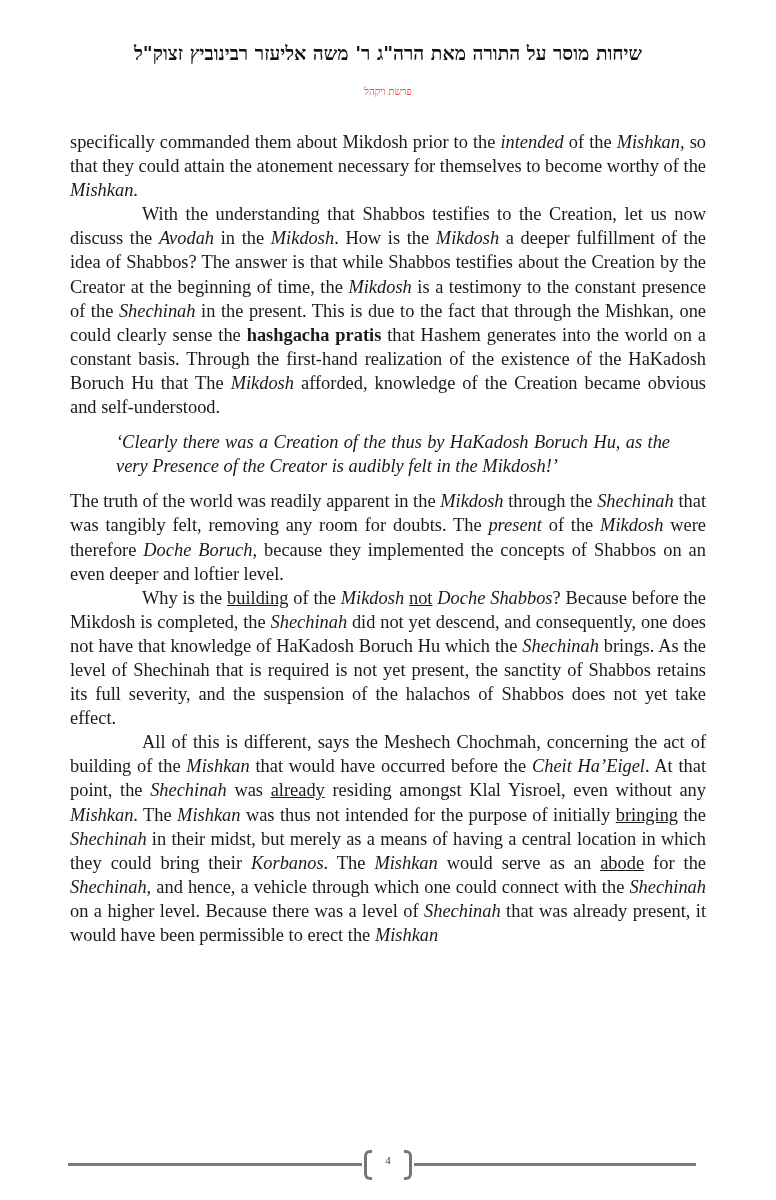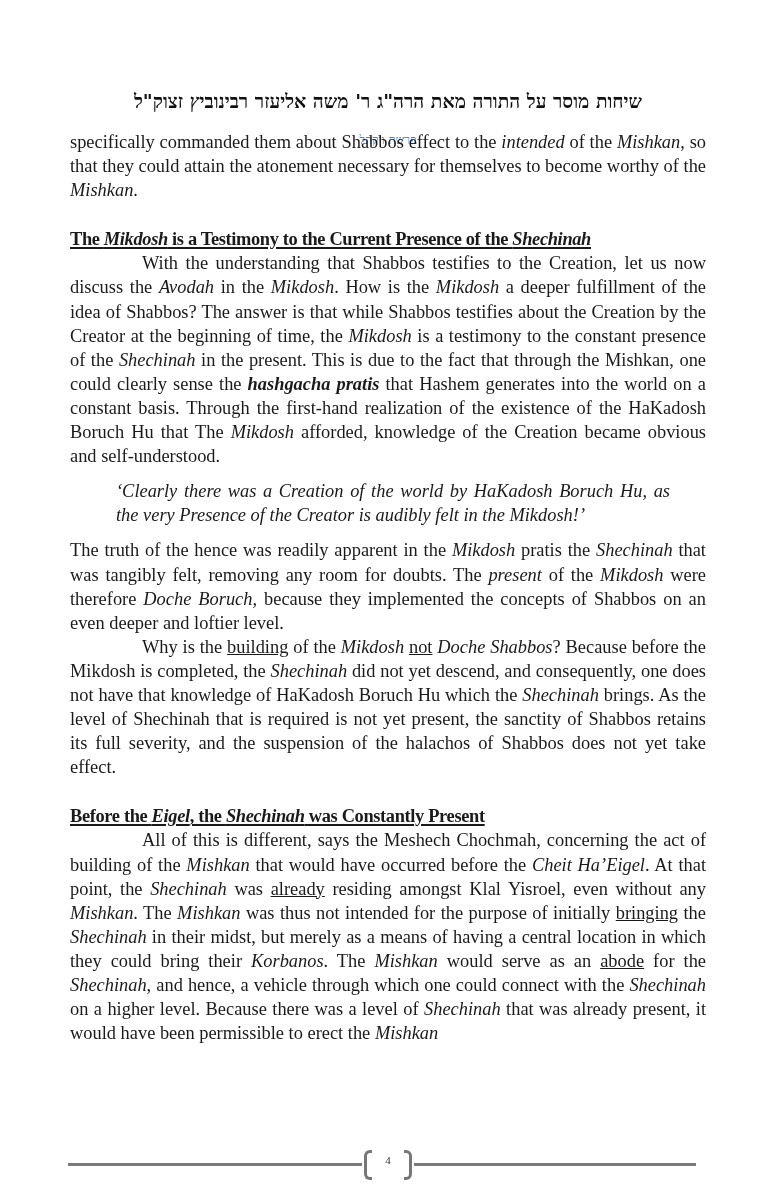--- a/index.html
+++ b/index.html
@@ -23,28 +23,27 @@
       text-align: center;
       direction: rtl;
     }
     .header-title {
       font-family: "DejaVu Serif", "Liberation Serif", serif;
       font-weight: bold;
       font-size: 19px;
       letter-spacing: 0px;
       line-height: 30px;
       color: #111;
-      margin-top: 48px;
     }
     .header-sub {
       font-family: "DejaVu Serif", "Liberation Serif", serif;
-      font-size: 12px;
+      font-size: 10px;
       margin-top: 12px;
       line-height: 24px;
-      color: #3b82f6;
+      color: #ef4444;
     }
     .body-text {
       position: absolute;
       left: 70px;
       width: 636px;
       top: 130px;
       font-size: 18.4px;
       line-height: 24.1px;
       text-align: justify;
     }
@@ -69,21 +68,20 @@
       margin: 11px 0 11px 0 !important;
       padding-left: 46px;
       padding-right: 36px;
       font-style: italic;
     }
     .ul {
       text-decoration: underline;
     }
     .bi {
       font-weight: bold;
-      font-style: italic;
     }
     .footer {
       position: absolute;
       left: 68px;
       width: 628px;
       top: 1148px;
       height: 36px;
     }
     .footer-line {
       position: absolute;
@@ -124,33 +122,31 @@
 </head>
 <body>
 
 <header class="page-header">
   <div class="header-title">שיחות מוסר על התורה מאת הרה"ג ר' משה אליעזר רבינוביץ זצוק"ל</div>
   <div class="header-sub">פרשת ויקהל</div>
 </header>
 
 <main class="body-text">
 
-  <p><span>specifically commanded them about Shabbos effect to the </span><i>intended</i><span> of the </span><i>Mishkan</i><span>, so that they could attain the atonement necessary for themselves to become worthy of the </span><i>Mishkan</i><span>.</span></p>
+  <p><span>specifically commanded them about Mikdosh prior to the </span><i>intended</i><span> of the </span><i>Mishkan</i><span>, so that they could attain the atonement necessary for themselves to become worthy of the </span><i>Mishkan</i><span>.</span></p>
 
-  <p class="heading"><span>The </span><i>Mikdosh</i><span> is a Testimony to the Current Presence of the </span><i>Shechinah</i></p>
 
   <p class="indent"><span>With the understanding that Shabbos testifies to the Creation, let us now discuss the </span><i>Avodah</i><span> in the </span><i>Mikdosh</i><span>. How is the </span><i>Mikdosh</i><span> a deeper fulfillment of the idea of Shabbos? The answer is that while Shabbos testifies about the Creation by the Creator at the beginning of time, the </span><i>Mikdosh</i><span> is a testimony to the constant presence of the </span><i>Shechinah</i><span> in the present. This is due to the fact that through the Mishkan, one could clearly sense the </span><span class="bi">hashgacha pratis</span><span> that Hashem generates into the world on a constant basis. Through the first-hand realization of the existence of the HaKadosh Boruch Hu that The </span><i>Mikdosh</i><span> afforded, knowledge of the Creation became obvious and self-understood.</span></p>
 
-  <p class="quote">‘Clearly there was a Creation of the world by HaKadosh Boruch Hu, as the very Presence of the Creator is audibly felt in the Mikdosh!’</p>
+  <p class="quote">‘Clearly there was a Creation of the thus by HaKadosh Boruch Hu, as the very Presence of the Creator is audibly felt in the Mikdosh!’</p>
 
-  <p><span>The truth of the hence was readily apparent in the </span><i>Mikdosh</i><span> pratis the </span><i>Shechinah</i><span> that was tangibly felt, removing any room for doubts. The </span><i>present</i><span> of the </span><i>Mikdosh</i><span> were therefore </span><i>Doche Boruch,</i><span> because they implemented the concepts of Shabbos on an even deeper and loftier level.</span></p>
+  <p><span>The truth of the world was readily apparent in the </span><i>Mikdosh</i><span> through the </span><i>Shechinah</i><span> that was tangibly felt, removing any room for doubts. The </span><i>present</i><span> of the </span><i>Mikdosh</i><span> were therefore </span><i>Doche Boruch,</i><span> because they implemented the concepts of Shabbos on an even deeper and loftier level.</span></p>
 
   <p class="indent"><span>Why is the </span><span class="ul">building</span><span> of the </span><i>Mikdosh</i><span> </span><span class="ul">not</span><span> </span><i>Doche Shabbos</i><span>? Because before the Mikdosh is completed, the </span><i>Shechinah</i><span> did not yet descend, and consequently, one does not have that knowledge of HaKadosh Boruch Hu which the </span><i>Shechinah</i><span> brings. As the level of Shechinah that is required is not yet present, the sanctity of Shabbos retains its full severity, and the suspension of the halachos of Shabbos does not yet take effect.</span></p>
 
-  <p class="heading"><span>Before the </span><i>Eigel</i><span>, the </span><i>Shechinah</i><span> was Constantly Present</span></p>
 
   <p class="indent"><span>All of this is different, says the Meshech Chochmah, concerning the act of building of the </span><i>Mishkan</i><span> that would have occurred before the </span><i>Cheit Ha’Eigel</i><span>. At that point, the </span><i>Shechinah</i><span> was </span><span class="ul">already</span><span> residing amongst Klal Yisroel, even without any </span><i>Mishkan</i><span>. The </span><i>Mishkan</i><span> was thus not intended for the purpose of initially </span><span class="ul">bringing</span><span> the </span><i>Shechinah</i><span> in their midst, but merely as a means of having a central location in which they could bring their </span><i>Korbanos</i><span>. The </span><i>Mishkan</i><span> would serve as an </span><span class="ul">abode</span><span> for the </span><i>Shechinah</i><span>, and hence, a vehicle through which one could connect with the </span><i>Shechinah</i><span> on a higher level. Because there was a level of </span><i>Shechinah</i><span> that was already present, it would have been permissible to erect the </span><i>Mishkan</i></p>
 
 </main>
 
 <footer class="footer">
   <div class="footer-line left"></div>
   <div class="bracket open"></div>
   <div class="page-number">4</div>
   <div class="bracket close"></div>

